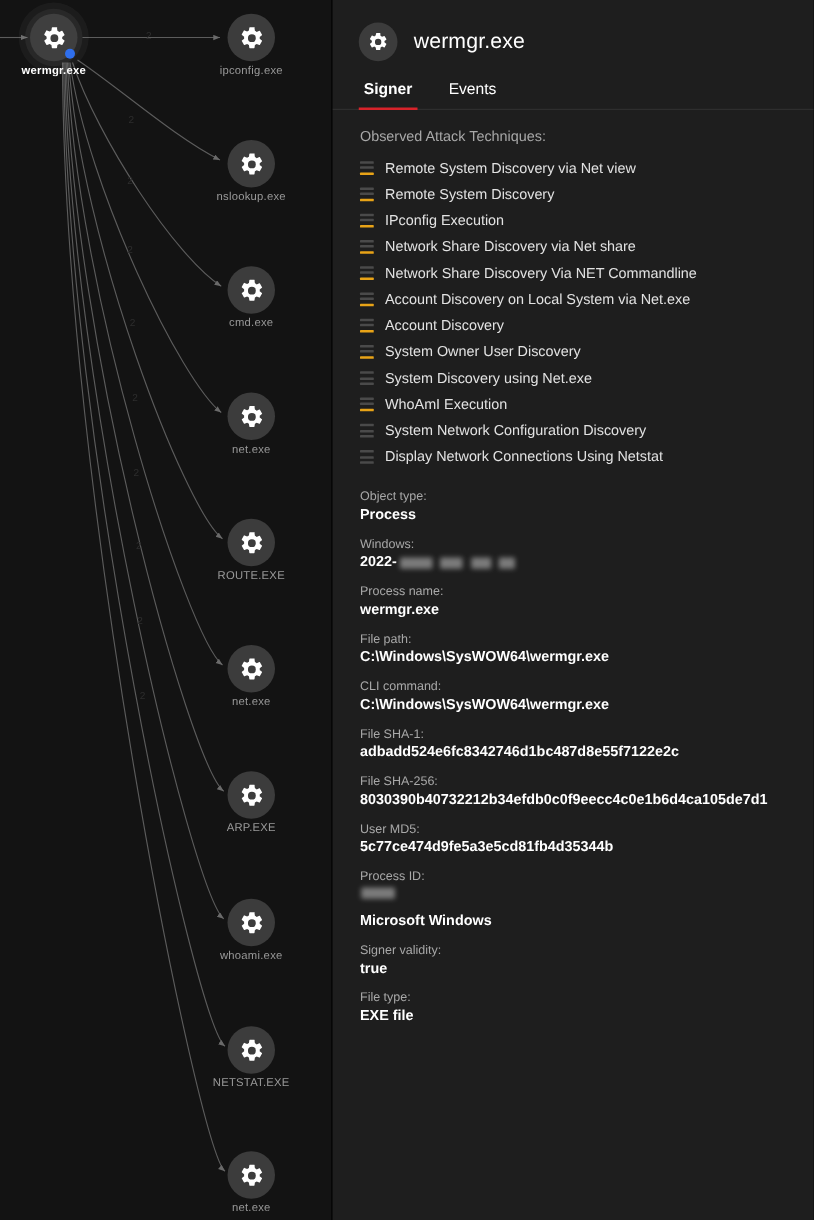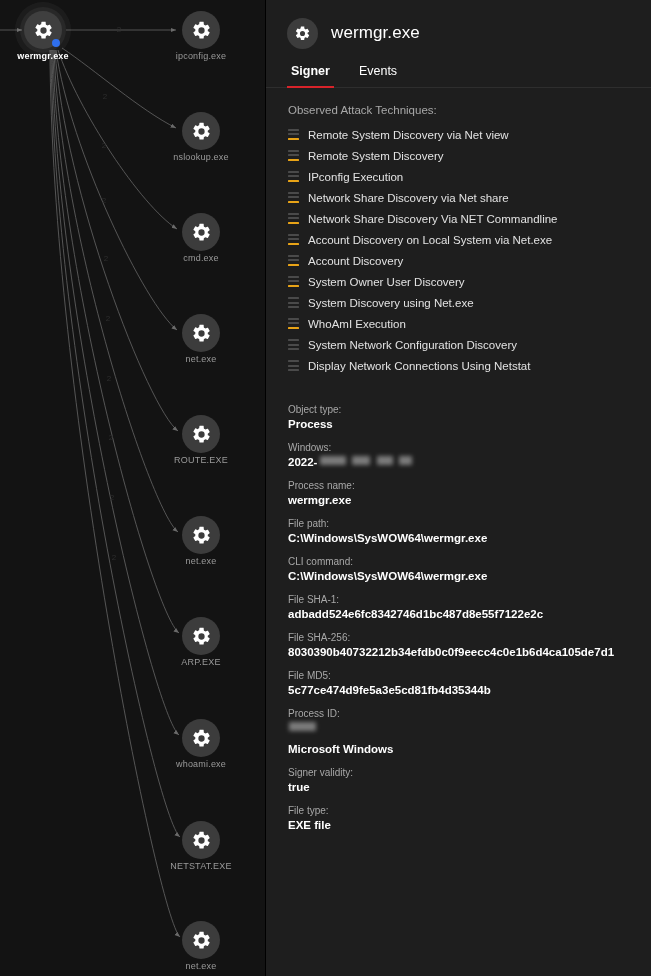--- a/index.html
+++ b/index.html
@@ -175,21 +175,21 @@
     overflow: hidden;
   }
 
   .section-label {
     font-size: 11.5px;
     color: #a8a8a8;
     margin-bottom: 8px;
   }
 
   
-  #technique-list { margin-bottom: 28px; }
+  #technique-list { margin-bottom: 16px; }
 
   .technique-row {
     display: flex;
     align-items: center;
     gap: 9px;
     height: 21px;
   }
 
   .sev-icon {
     width: 11px;
@@ -229,21 +229,21 @@
   }
   .field-value.clip {
     width: 372px;
     overflow: hidden;
     text-overflow: clip;
   }
 
   
   .redacted-line {
     display: flex;
-    align-items: flex-start;
+    align-items: center;
     gap: 0px;
   }
   .redact {
     display: inline-block;
     height: 9px;
     background: #8c8c8c;
     border-radius: 1px;
     filter: blur(2.2px);
     opacity: 0.85;
     vertical-align: middle;
@@ -536,21 +536,21 @@
           </div>
           <div class="field">
             <div class="field-label">File SHA-1:</div>
             <div class="field-value">adbadd524e6fc8342746d1bc487d8e55f7122e2c</div>
           </div>
           <div class="field">
             <div class="field-label">File SHA-256:</div>
             <div class="field-value clip">8030390b40732212b34efdb0c0f9eecc4c0e1b6d4ca105de7d1</div>
           </div>
           <div class="field">
-            <div class="field-label">File MD5:</div>
+            <div class="field-label">User MD5:</div>
             <div class="field-value">5c77ce474d9fe5a3e5cd81fb4d35344b</div>
           </div>
           <div class="field">
             <div class="field-label">Process ID:</div>
             <div class="field-value redacted-line">
               <span class="redact pid"></span>
             </div>
           </div>
           <div class="field">
             <div class="field-value">Microsoft Windows</div>

